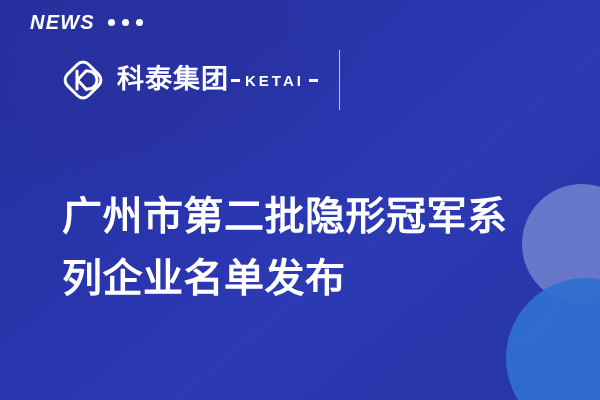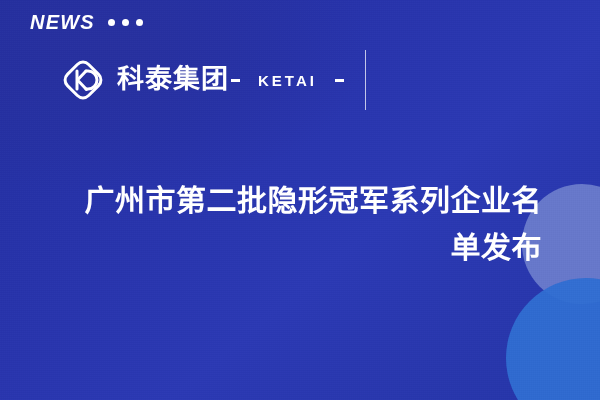--- a/index.html
+++ b/index.html
@@ -10,21 +10,20 @@
   }
   #stage {
     position: relative;
     width: 600px;
     height: 400px;
     overflow: hidden;
     background:
       radial-gradient(ellipse 70% 60% at 18% 12%, #27309f 0%, rgba(39,48,159,0) 62%),
       linear-gradient(140deg, #222e9e 0%, #2733ab 34%, #2b39b4 60%, #2535a8 100%);
     font-family: "Liberation Sans", "DejaVu Sans", sans-serif;
-    text-align: right;
     -webkit-font-smoothing: antialiased;
   }
 
   
   .deco {
     position: absolute;
     border-radius: 50%;
     pointer-events: none;
   }
   #deco-circle-light {
@@ -117,21 +116,21 @@
     font-size: 27px;
     font-weight: 700;
     color: #ffffff;
     letter-spacing: 1px;
     line-height: 1.02;
     white-space: nowrap;
   }
   #logo-en-row {
     display: flex;
     align-items: center;
-    gap: 18px;
+    gap: 5px;
   }
   #logo-en-row .rule {
     height: 3px;
     background: #ffffff;
     flex: 1 1 auto;
     min-width: 9px;
   }
   #logo-en {
     font-size: 15px;
     font-weight: 700;
@@ -171,21 +170,21 @@
     line-height: 1.1;
     white-space: nowrap;
   }
 
   
   #headline {
     position: absolute;
     left: 62px;
     top: 158px;
     width: 480px;
-    font-size: 30px;
+    font-size: 40px;
     font-weight: 700;
     color: #ffffff;
     line-height: 1.55;
     letter-spacing: .5px;
   }
 </style>
 </head>
 <body>
 
 <div id="stage">

